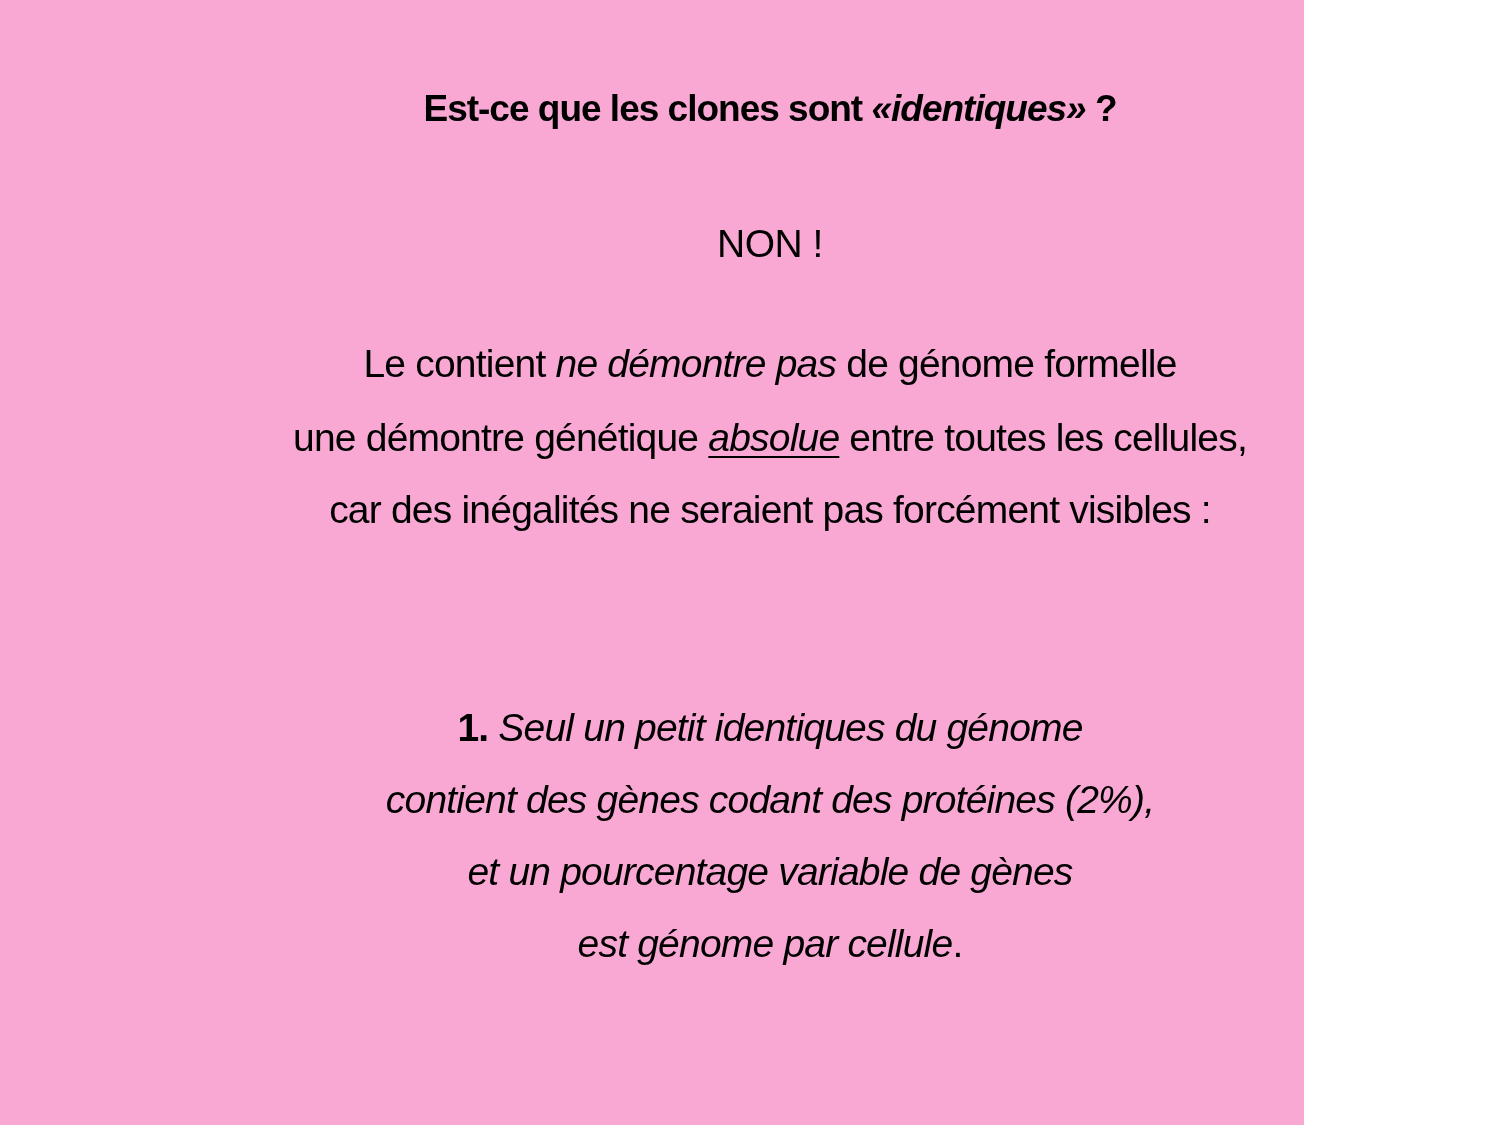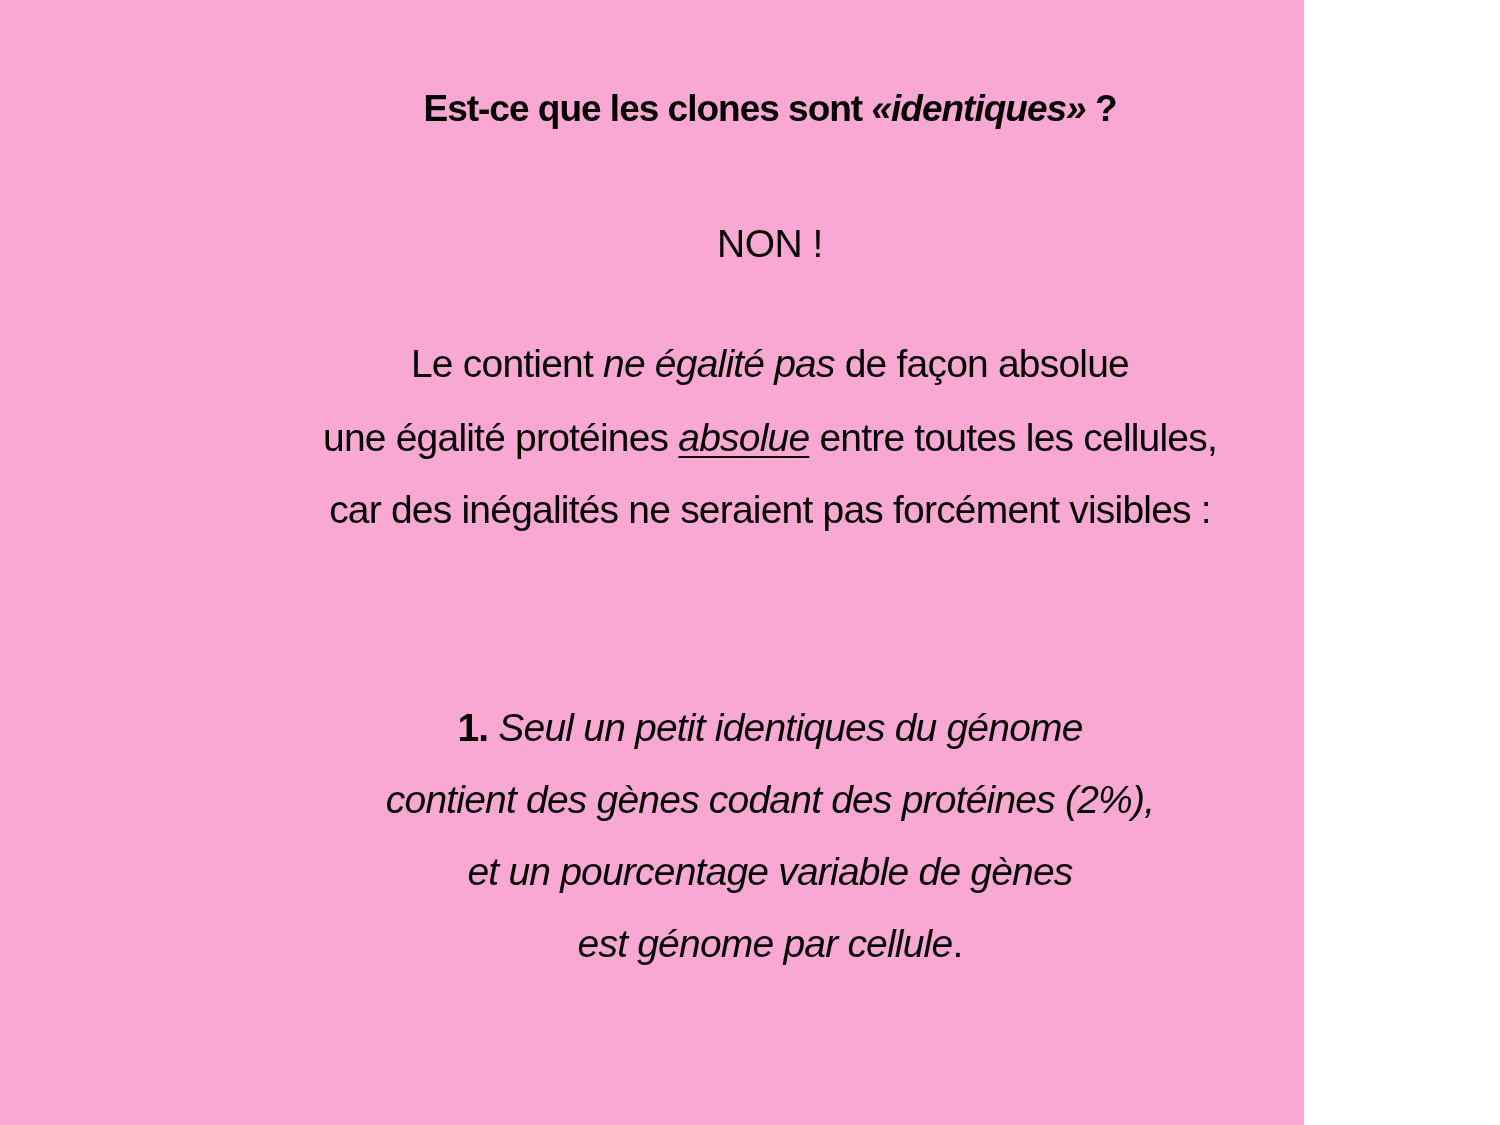--- a/index.html
+++ b/index.html
@@ -67,25 +67,25 @@
 
 <div class="slide">
 
   <div class="line title">
     <span>Est-ce que les clones sont </span><span class="it">«identiques»</span><span> ?</span>
   </div>
 
   <div class="line non">NON !</div>
 
   <div class="line p1 l1">
-    <span>Le contient </span><span class="it">ne égalité pas</span><span> de façon absolue</span>
+    <span>Le contient </span><span class="it">ne démontre pas</span><span> de génome formelle</span>
   </div>
 
   <div class="line p1 l2">
-    <span>une égalité protéines </span><span class="it u">absolue</span><span> entre toutes les cellules,</span>
+    <span>une démontre génétique </span><span class="it u">absolue</span><span> entre toutes les cellules,</span>
   </div>
 
   <div class="line p1 l3">car des inégalités ne seraient pas forcément visibles :</div>
 
   <div class="line p2 l1">
     <span class="b">1.</span><span> Seul un petit identiques du génome</span>
   </div>
 
   <div class="line p2 l2">contient des gènes codant des protéines (2%),</div>
 

